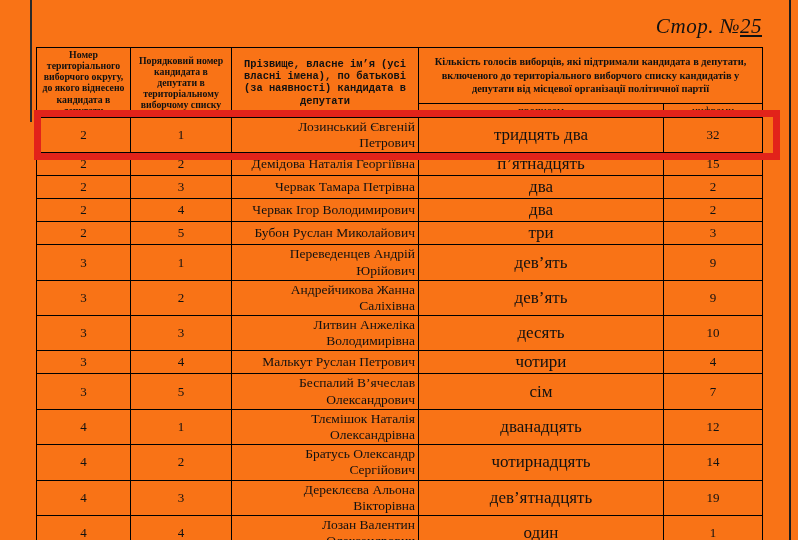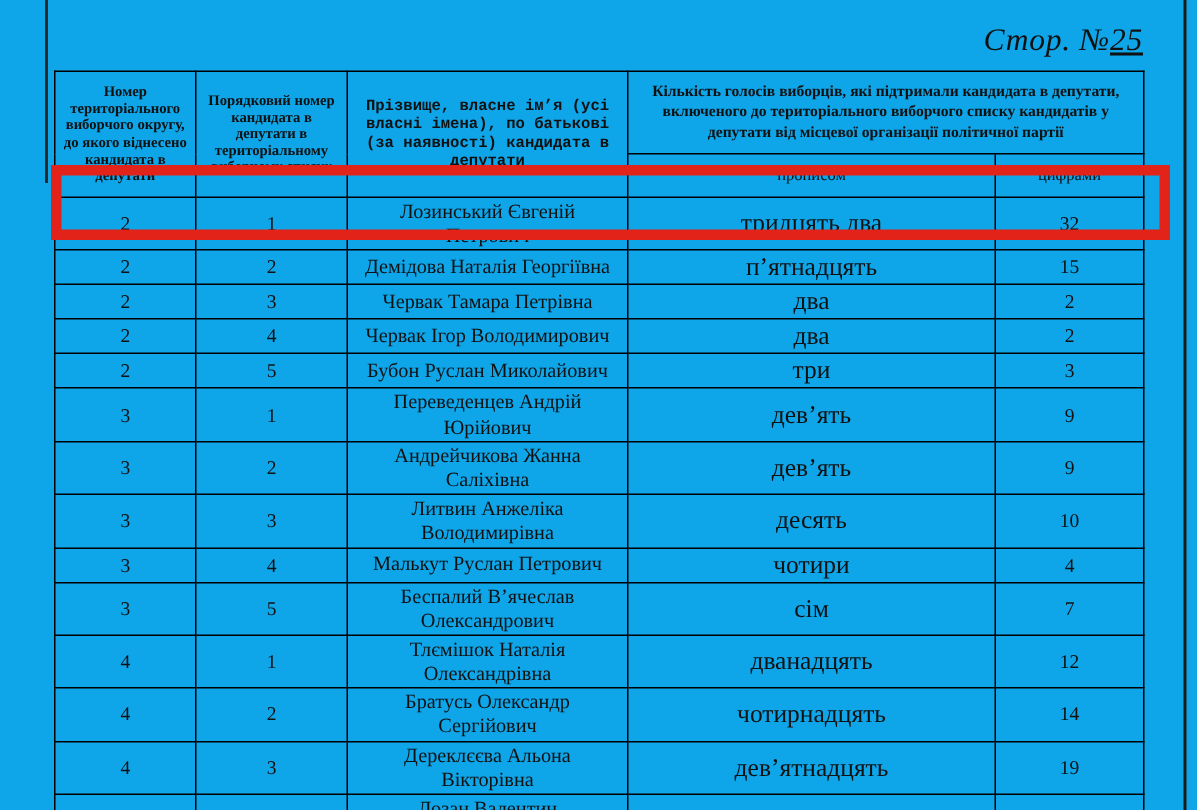--- a/index.html
+++ b/index.html
@@ -1,19 +1,19 @@
 <!DOCTYPE html>
 <html><head>
 <meta charset="utf-8">
 <style>
   html,body{margin:0;padding:0;background:#fff;}
   .page{
     position:relative;
     width:798px;height:540px;
-    background:#0ea5e9;
+    background:#f97316;
     overflow:hidden;
     font-family:"Liberation Serif", serif;
     color:#111;
   }
   
   .edge-line-right{position:absolute;left:789px;top:0;width:2px;height:540px;background:#1c1c1c;}
   .edge-line-left{position:absolute;left:30px;top:0;width:2px;height:122px;background:#2a2a2a;}
 
   .page-label{
     position:absolute;top:14px;right:36px;
@@ -28,25 +28,25 @@
   table.results th, table.results td{
     border:1.6px solid #000;
     padding:1px 3px;
     box-sizing:border-box;
     vertical-align:middle;
   }
   th{font-weight:bold;text-align:center;}
   th.h-small{font-size:9.8px;line-height:1.14;padding:2px 2px;}
   th.h-name{font-size:10.4px;line-height:1.2;font-family:Liberation Mono, monospace;}
   th.h-votes{font-size:10.4px;line-height:1.28;padding:3px 10px;height:55px;}
-  th.h-sub{font-weight:normal;font-size:11px;height:29px;line-height:1;vertical-align:top;padding-top:3px;}
+  th.h-sub{font-weight:normal;font-size:11px;height:14px;line-height:1;vertical-align:top;padding-top:3px;}
 
   td.num{text-align:center;font-size:13px;height:20px;}
   td.name{
-    text-align:center;font-size:13.5px;line-height:1.2;
+    text-align:right;font-size:13.5px;line-height:1.2;
     white-space:pre-line;padding-left:4px;
   }
   td.words{text-align:center;font-size:17px;}
 
   .highlight-box{
     position:absolute;left:34px;top:110px;
     width:746px;height:50px;
     border:7px solid #e2231a;
     box-sizing:border-box;
     z-index:5;

